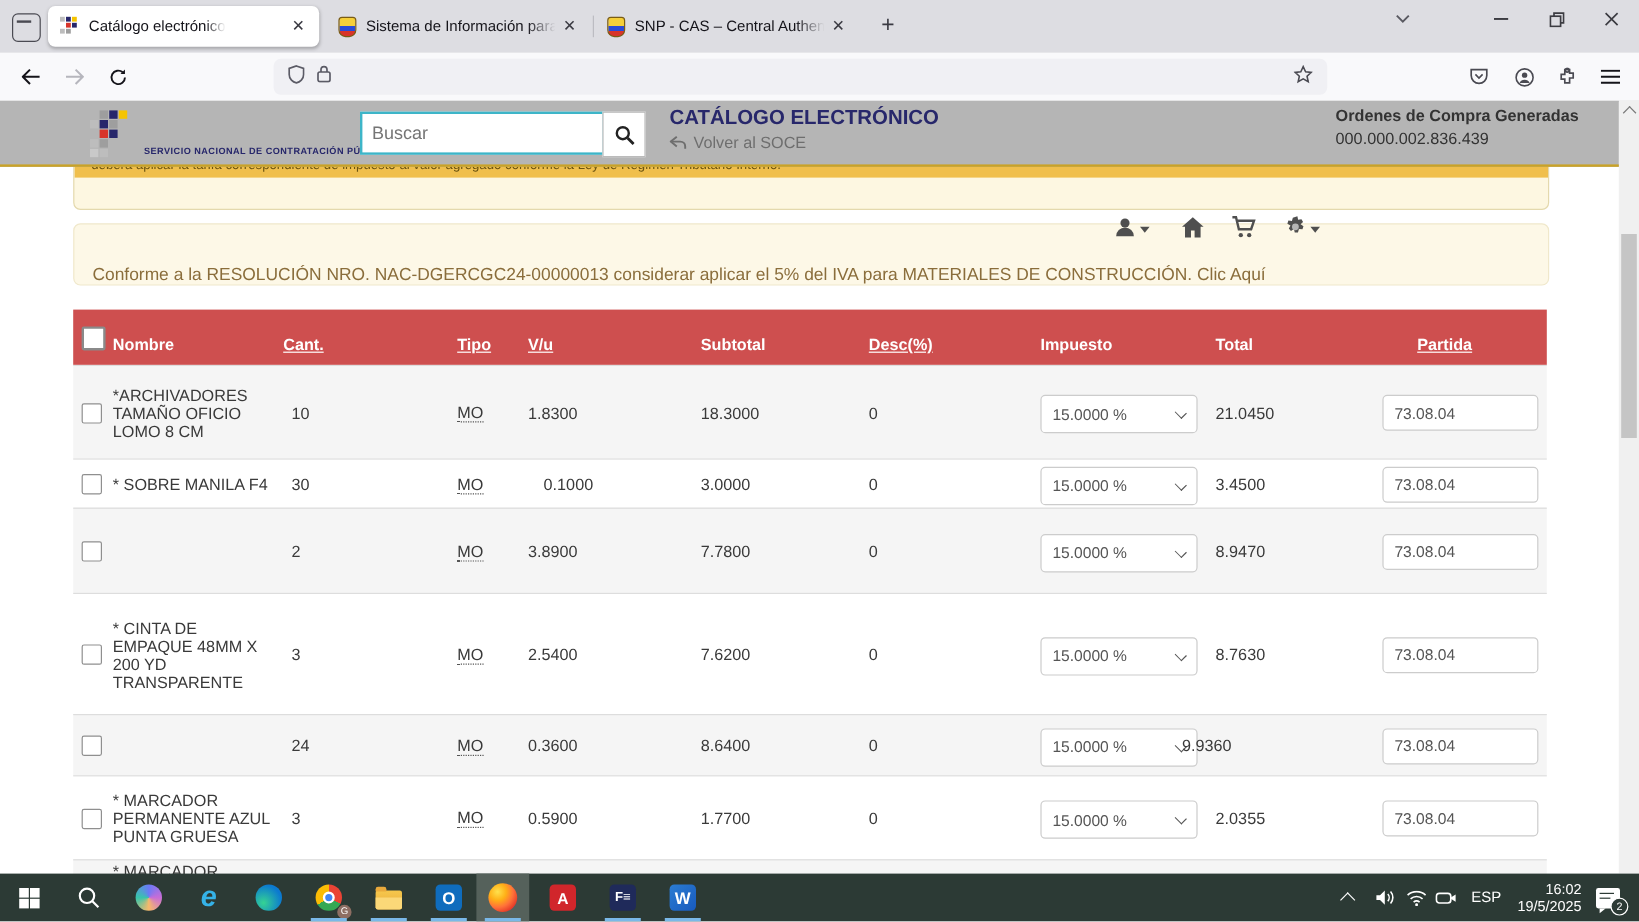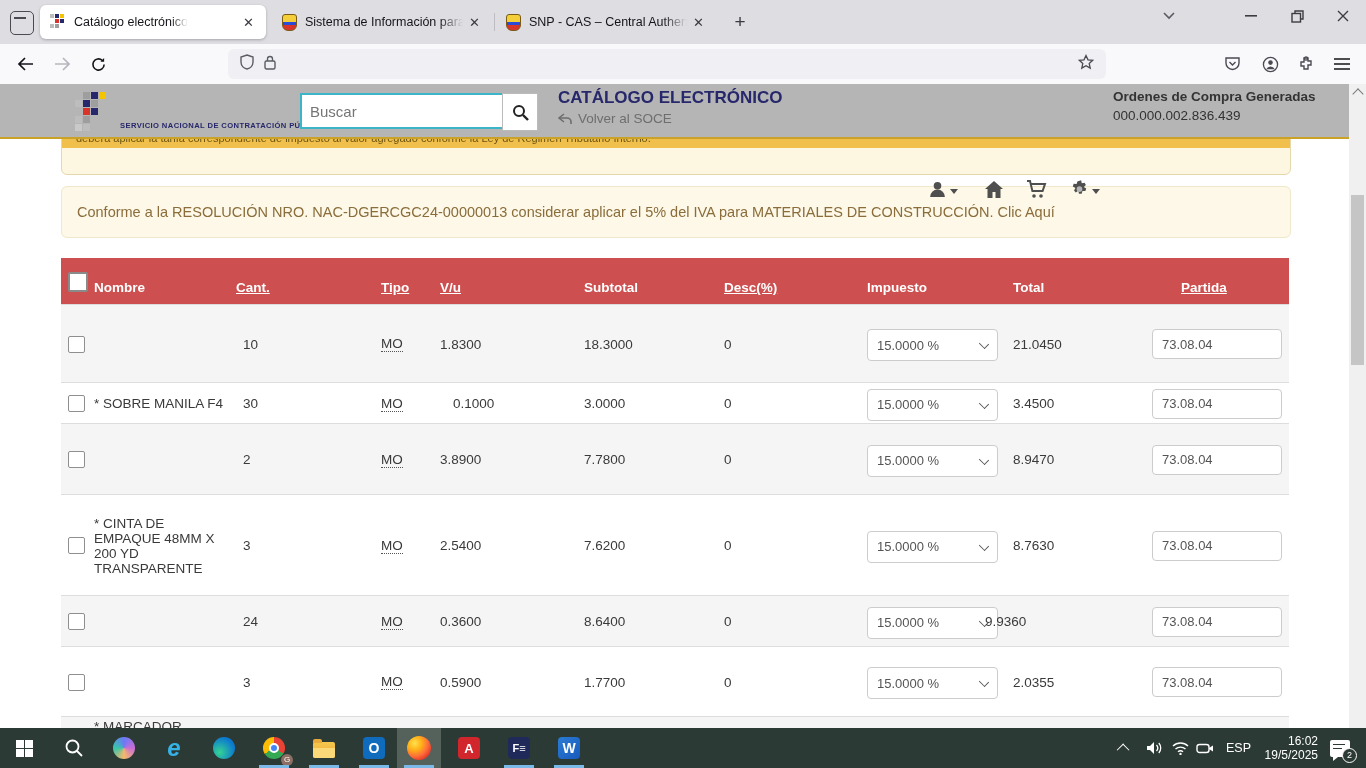--- a/index.html
+++ b/index.html
@@ -40,21 +40,21 @@
   .cat-title{left:558px;top:4px;font-size:17px;font-weight:bold;color:#27276b;}
   .volver{left:558px;top:27px;font-size:13.5px;color:#6e6e6e;display:flex;align-items:center;gap:5px;}
   .hdrico{top:96px;color:#4f4f4f;display:flex;align-items:flex-start;}
   .caret{width:0;height:0;border-left:4px solid transparent;border-right:4px solid transparent;border-top:5px solid #4f4f4f;margin:9px 0 0 3px;}
   .orders1{left:1113px;top:5px;font-size:13.5px;font-weight:bold;color:#333;}
   .orders2{left:1113px;top:24px;font-size:13.5px;color:#333;}
   
   .banner1{left:61px;top:128px;width:1228px;height:45px;background:#fdf7e1;border:1px solid #e4d9ad;border-radius:6px;z-index:1;overflow:hidden;}
   .banner1 .amber{position:absolute;left:0;top:0;width:100%;height:19px;background:#f0bf4c;overflow:hidden;}
   .banner1 .amber span{position:absolute;left:14px;top:3px;font-size:11px;color:#6b5410;white-space:nowrap;}
-  .banner2{left:61px;top:186px;width:1228px;height:50px;background:#fdf8e7;border:1px solid #f0e8cb;border-radius:6px;display:flex;align-items:center;z-index:1;}
+  .banner2{left:61px;top:186px;width:1228px;height:50px;background:#fdf8e7;border:1px solid #f0e8cb;border-radius:6px;display:flex;align-items:flex-end;z-index:1;}
   .banner2 span{margin-left:15px;font-size:14.5px;color:#8a6d3b;}
   
   .thead{left:61px;top:258px;width:1228px;height:46px;background:#ce4f4f;z-index:2;}
   .th{position:absolute;top:22px;color:#fff;font-weight:bold;font-size:13.5px;}
   .th.u{text-decoration:underline;}
   .headcheck{position:absolute;left:7px;top:14px;width:16px;height:16px;background:#fff;border:2px solid #8a8a8a;border-radius:2px;}
   .row{left:61px;width:1228px;border-top:1px solid #ddd;overflow:hidden;z-index:1;}
   .row.odd{background:#f5f5f5;}
   .row.even{background:#fff;}
   .cell{position:absolute;top:0;bottom:0;display:flex;align-items:center;font-size:13.5px;color:#3a3a3a;}
@@ -300,20 +300,21 @@
   <span class="th u" style="left:663px">Desc(%)</span>
   <span class="th" style="left:806px">Impuesto</span>
   <span class="th" style="left:952px">Total</span>
   <span class="th u" style="left:1120px">Partida</span>
 </div>
 
 <div class="abs row odd" style="top:304px;height:78px;">
   <span class="rowcheck">
       <i></i>
     </span>
+  <span class="cell name">*ARCHIVADORES TAMAÑO OFICIO LOMO 8 CM</span>
   <span class="cell" style="left:182px">10</span>
   <span class="cell" style="left:320px">
       <span class="mo">MO</span>
     </span>
   <span class="cell" style="left:379px">1.8300</span>
   <span class="cell" style="left:523px">18.3000</span>
   <span class="cell" style="left:663px">0</span>
   <span class="selbox">
       <span>15.0000 %</span>
       <span class="selchev"></span>
@@ -397,20 +398,21 @@
       <span class="selchev"></span>
     </span>
   <span class="cell" style="left:924px">9.9360</span>
   <input class="partida" value="73.08.04" style="">
 </div>
 
 <div class="abs row even" style="top:646px;height:70px;">
   <span class="rowcheck">
       <i></i>
     </span>
+  <span class="cell name">* MARCADOR PERMANENTE AZUL PUNTA GRUESA</span>
   <span class="cell" style="left:182px">3</span>
   <span class="cell" style="left:320px">
       <span class="mo">MO</span>
     </span>
   <span class="cell" style="left:379px">0.5900</span>
   <span class="cell" style="left:523px">1.7700</span>
   <span class="cell" style="left:663px">0</span>
   <span class="selbox">
       <span>15.0000 %</span>
       <span class="selchev"></span>

